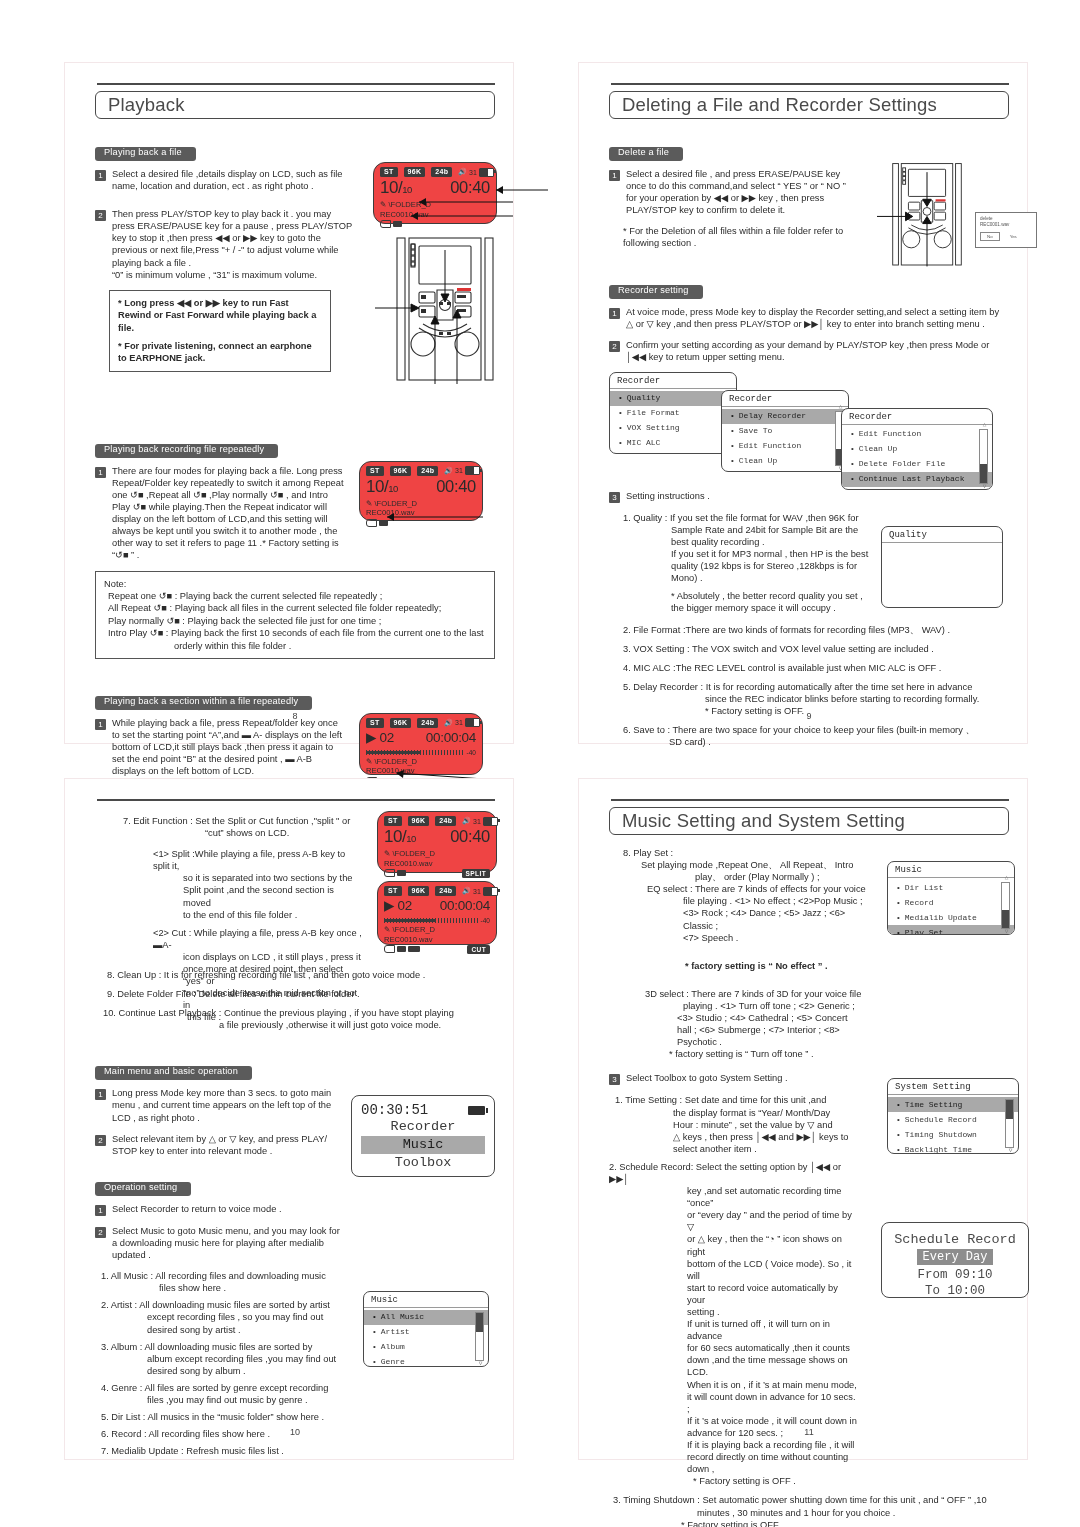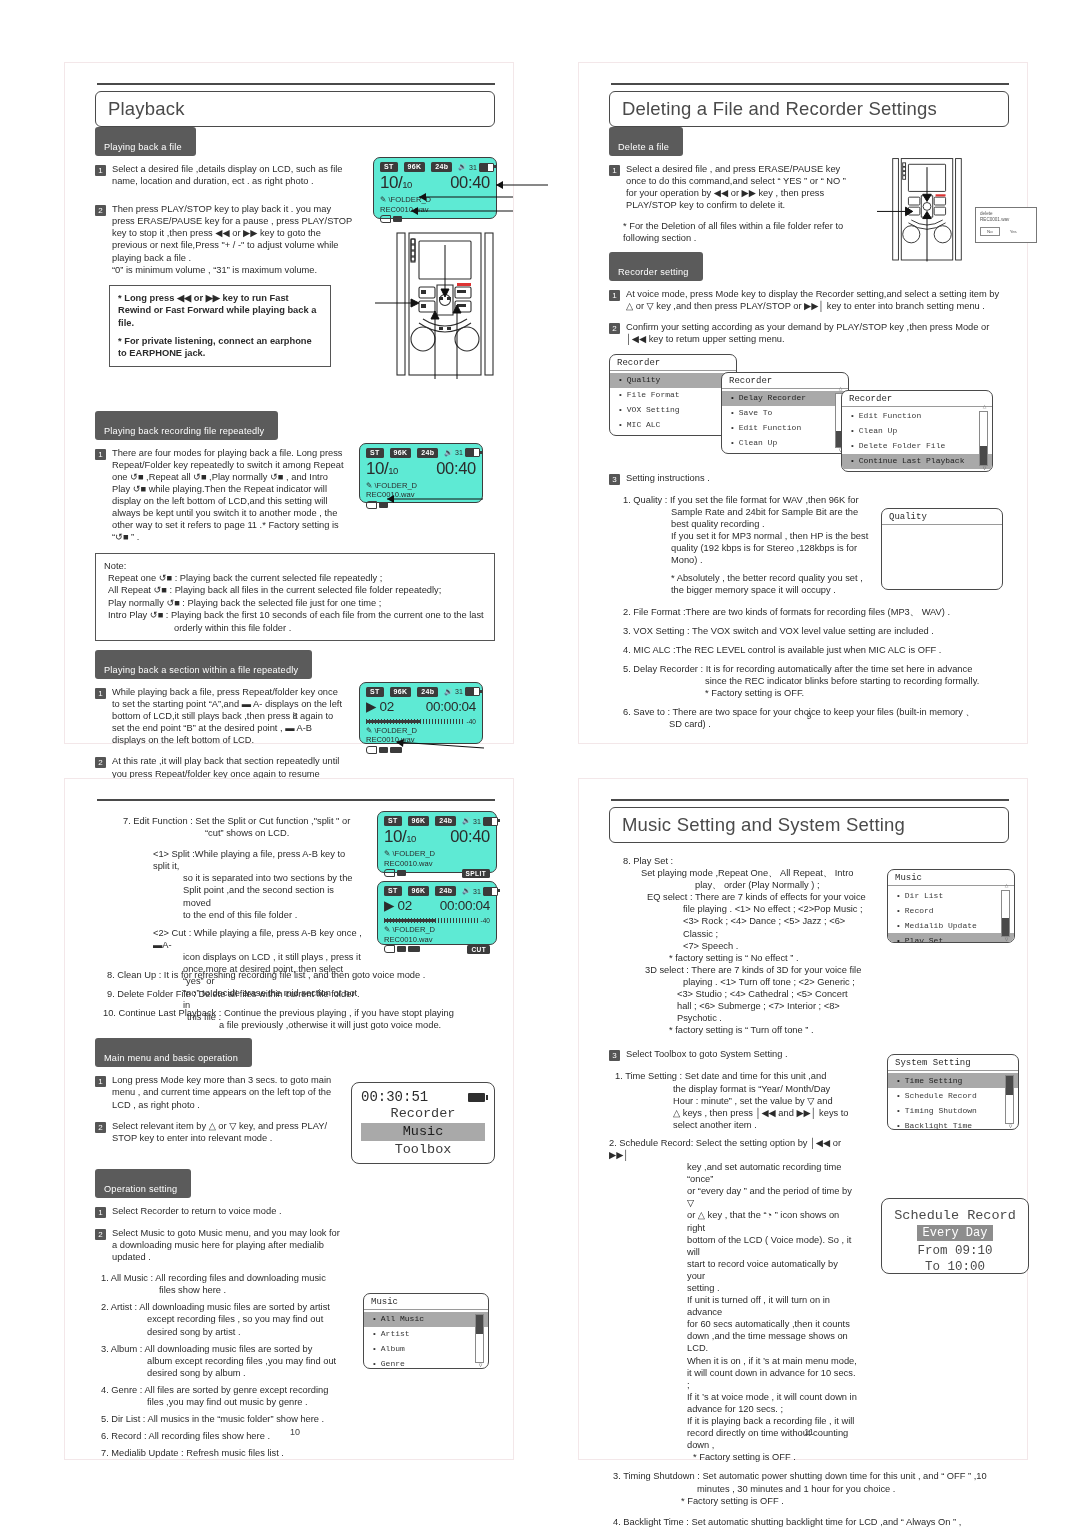--- a/index.html
+++ b/index.html
@@ -10,44 +10,44 @@
   .sheet{position:absolute;border:1px solid #f3e7e9;background:#fff;box-sizing:border-box;}
   #page-8 {left:64px;  top:62px;   width:450px; height:682px;}
   #page-9 {left:578px; top:62px;   width:450px; height:682px;}
   #page-10{left:64px;  top:778px;  width:450px; height:682px;}
   #page-11{left:578px; top:778px;  width:450px; height:682px;}
 
   .inner{position:absolute;left:30px;top:20px;right:18px;bottom:10px;}
 
   
   .rule{height:2px;background:#4a4a4a;margin:0 0 6px 2px;}
-  .title-box{border:1.6px solid #4a4a4a;border-radius:6px;height:36px;
+  .title-box{border:1.6px solid #4a4a4a;border-radius:6px;height:28px;
              display:flex;align-items:center;padding-left:12px;box-sizing:border-box;}
   .title-box .t{font-size:18.5px;color:#4a4a4a;letter-spacing:.2px;}
 
   
   .chip{display:inline-block;background:#5b5b5b;color:#fff;font-size:9.2px;
-        padding:15px 14px 4px 9px;border-radius:3px;margin:0 0 7px 0;letter-spacing:.2px;}
+        padding:0 14px 4px 9px;border-radius:3px;margin:28px 0 7px 0;letter-spacing:.2px;}
 
   
   .step{display:flex;margin:0 0 9px 0;}
   .num{width:11px;height:11px;min-width:11px;background:#555;color:#fff;font-size:8px;
        display:flex;align-items:center;justify-content:center;border-radius:1px;
        margin:2px 6px 0 0;font-family:"Liberation Sans",sans-serif;}
   .body{font-size:9.3px;line-height:12.1px;}
 
   .para{font-size:9.3px;line-height:12.1px;margin:0 0 7px 0;}
   .ind1{padding-left:14px;}
   .ind4{padding-left:62px;}
 
   .notebox{border:1px solid #555;padding:6px 8px;font-size:9.3px;line-height:12.4px;
            margin:4px 0 9px 0;box-sizing:border-box;}
 
   
-  .lcd{border:1.4px solid #3d3d3d;border-radius:7px;background:#5eead4;
+  .lcd{border:1.4px solid #3d3d3d;border-radius:12px;background:#ef4444;
        padding:4px 6px 4px 6px;box-sizing:border-box;position:relative;}
   .lcd-top{display:flex;align-items:center;gap:6px;height:10px;}
   .tag{background:#3b3b3b;color:#fff;font-size:7px;font-weight:bold;
        padding:1px 4px;border-radius:1.5px;letter-spacing:.3px;line-height:8px;}
   .vol{font-size:7px;margin-left:auto;display:flex;align-items:center;gap:2px;}
   .batt{width:13px;height:7px;border:1.2px solid #3b3b3b;border-radius:1px;
         position:relative;background:linear-gradient(90deg,#3b3b3b 62%,#fff 62%);}
   .batt:after{content:"";position:absolute;right:-3px;top:1.5px;width:2px;height:3px;background:#3b3b3b;}
   .lcd-row2{display:flex;align-items:baseline;justify-content:space-between;margin-top:1px;}
   .fnum{font-size:17px;line-height:18px;letter-spacing:-.5px;}
@@ -644,21 +644,21 @@
 
   <div style="position:relative;margin-top:12px;">
     <div style="width:268px;">
       <div class="para" style="padding-left:14px;margin:0;">8. Play Set :</div>
       <div class="para" style="padding-left:32px;margin:0;">Set playing mode ,Repeat One、 All Repeat、 Intro</div>
       <div class="para" style="padding-left:86px;margin:0;">play、 order (Play Normally ) ;</div>
       <div class="para" style="padding-left:38px;margin:0;">EQ select : There are 7 kinds of effects for your voice</div>
       <div class="para" style="padding-left:74px;margin:0;">file playing . &lt;1&gt; No effect ; &lt;2&gt;Pop Music ;</div>
       <div class="para" style="padding-left:74px;margin:0;">&lt;3&gt; Rock ; &lt;4&gt; Dance ; &lt;5&gt; Jazz ; &lt;6&gt; Classic ;</div>
       <div class="para" style="padding-left:74px;margin:0;">&lt;7&gt; Speech .</div>
-      <div class="para" style="padding-left:60px;margin:0;">* factory setting is “ No effect ” .</div>
+      <div class="para" style="padding-left:60px;margin:16px;font-weight:bold;">* factory setting is “ No effect ” .</div>
       <div class="para" style="padding-left:36px;margin:0;">3D select : There are 7 kinds of  3D for your voice file</div>
       <div class="para" style="padding-left:74px;margin:0;">playing . &lt;1&gt; Turn off tone ; &lt;2&gt; Generic ;</div>
       <div class="para" style="padding-left:68px;margin:0;">&lt;3&gt; Studio ; &lt;4&gt; Cathedral ; &lt;5&gt; Concert</div>
       <div class="para" style="padding-left:68px;margin:0;">hall ; &lt;6&gt; Submerge ; &lt;7&gt; Interior ; &lt;8&gt;</div>
       <div class="para" style="padding-left:68px;margin:0;">Psychotic .</div>
       <div class="para" style="padding-left:60px;margin:0;">* factory setting is “ Turn off tone ” .</div>
     </div>
 
     <div class="menu" style="position:absolute;left:278px;top:14px;width:128px;height:74px;">
       <div class="mh">Music</div>
@@ -684,21 +684,21 @@
   <div style="position:relative;">
     <div style="width:248px;">
       <div class="para" style="padding-left:6px;margin:0;">1. Time Setting : Set date and time for this unit ,and</div>
       <div class="para" style="padding-left:64px;margin:0;">the display format is “Year/ Month/Day</div>
       <div class="para" style="padding-left:64px;margin:0;">Hour : minute” , set the value by ▽ and</div>
       <div class="para" style="padding-left:64px;margin:0;">△ keys , then press │◀◀ and ▶▶│ keys to</div>
       <div class="para" style="padding-left:64px;margin:0 0 6px 0;">select another item .</div>
       <div class="para" style="padding-left:0;margin:0;">2. Schedule Record: Select the setting option by │◀◀ or ▶▶│</div>
       <div class="para" style="padding-left:78px;margin:0;">key ,and set automatic recording time “once”</div>
       <div class="para" style="padding-left:78px;margin:0;">or “every day ”  and the period of time by  ▽</div>
-      <div class="para" style="padding-left:78px;margin:0;">or △ key , that the “◔ ” icon shows on right</div>
+      <div class="para" style="padding-left:78px;margin:0;">or △ key , then the “◔ ” icon shows on right</div>
       <div class="para" style="padding-left:78px;margin:0;">bottom of the LCD ( Voice mode). So , it will</div>
       <div class="para" style="padding-left:78px;margin:0;">start to record voice automatically by your</div>
       <div class="para" style="padding-left:78px;margin:0;">setting .</div>
       <div class="para" style="padding-left:78px;margin:0;">If unit is turned off , it will turn on in advance</div>
       <div class="para" style="padding-left:78px;margin:0;">for 60 secs automatically ,then it counts</div>
       <div class="para" style="padding-left:78px;margin:0;">down ,and the time message shows on LCD.</div>
       <div class="para" style="padding-left:78px;margin:0;">When it is on , if it ’s at main menu mode,</div>
       <div class="para" style="padding-left:78px;margin:0;">it will count down in advance for 10 secs. ;</div>
       <div class="para" style="padding-left:78px;margin:0;">If it ’s at voice mode , it will count down in</div>
       <div class="para" style="padding-left:78px;margin:0;">advance for 120 secs. ;</div>

